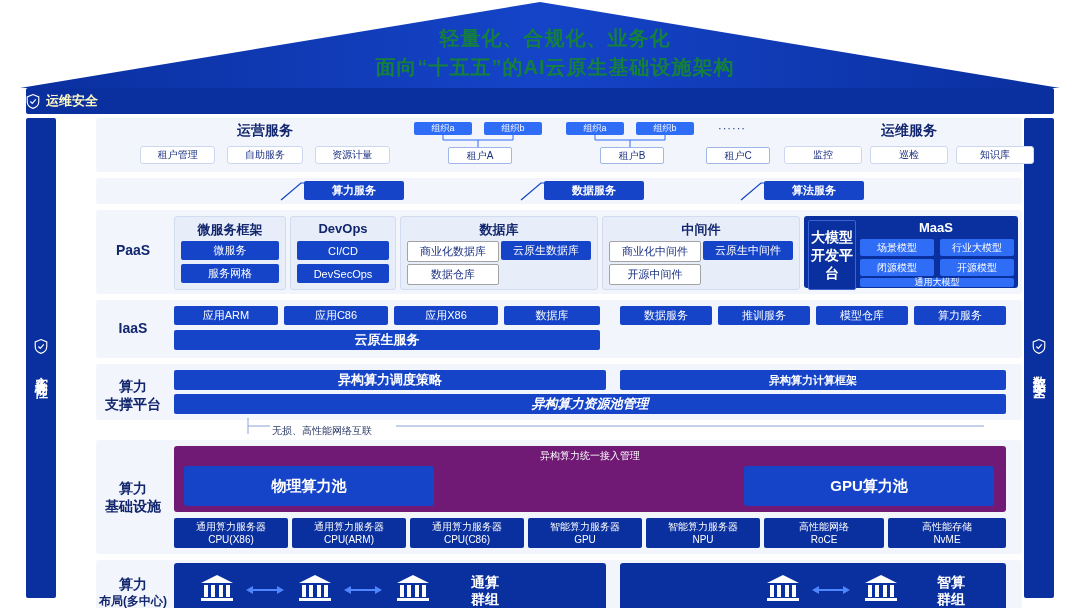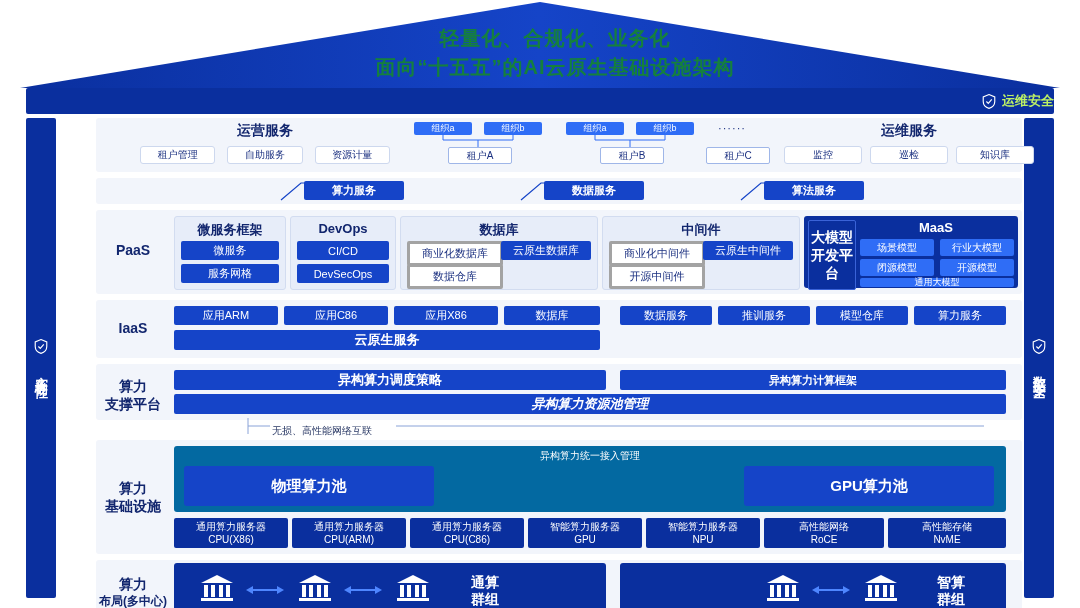--- a/index.html
+++ b/index.html
@@ -7,21 +7,21 @@
   .stage{position:relative;width:1080px;height:608px;background:#ffffff;}
 
   
   .roof{position:absolute;left:0;top:0;width:1080px;height:88px;}
   .roof svg{display:block;}
   .roof-text{position:absolute;left:0;top:24px;width:1080px;text-align:center;color:#15803d;font-weight:bold;line-height:1.45;padding-left:15px;}
   .roof-text .l1{font-size:20px;letter-spacing:1px;}
   .roof-text .l2{font-size:20px;letter-spacing:1px;}
 
   
-  .secbar{position:absolute;left:26px;top:88px;width:1028px;height:26px;background:#0a2f9e;border-radius:2px;display:flex;align-items:center;justify-content:flex-end;gap:6px;color:#bef264;font-size:13px;font-weight:bold;}
+  .secbar{position:absolute;left:26px;top:88px;width:1028px;height:26px;background:#0a2f9e;border-radius:2px;display:flex;align-items:center;justify-content:flex-start;gap:6px;color:#fef9c3;font-size:13px;font-weight:bold;}
   .shield{display:inline-block;width:14px;height:15px;}
 
   
   .pillar{position:absolute;top:118px;width:30px;height:480px;background:#0a2f9e;border-radius:2px;color:#fff;display:flex;flex-direction:column;align-items:center;justify-content:center;gap:8px;}
   .pillar.left{left:26px;}
   .pillar.right{left:1024px;}
   .pillar .ptxt{writing-mode:vertical-rl;text-orientation:upright;font-size:13px;font-weight:bold;letter-spacing:3px;}
 
   
   .body-wrap{position:absolute;left:60px;top:118px;width:962px;height:480px;}
@@ -50,21 +50,21 @@
   .svc-arrow{position:absolute;top:3px;height:19px;background:#1544c8;color:#fff;font-size:11px;font-weight:bold;display:flex;align-items:center;justify-content:center;border-radius:2px;}
 
   
   .layer-label{position:absolute;font-size:14px;font-weight:bold;color:#12266e;text-align:center;line-height:1.25;}
 
   
   .r3{left:36px;top:92px;width:926px;height:84px;}
   .grp{position:absolute;background:#e7edf9;border:1px solid #d2dcf0;border-radius:3px;}
   .grp-head{font-size:13px;font-weight:bold;color:#12266e;text-align:center;padding-top:4px;}
   .bluebtn{background:#1544c8;color:#fff;font-size:11px;border-radius:2px;display:flex;align-items:center;justify-content:center;height:19px;}
-  .whitebtn{background:#fff;border:3px solid #a3a3a3;color:#1b3080;font-size:11px;border-radius:2px;display:flex;align-items:center;justify-content:center;height:19px;}
+  .whitebtn{background:#fff;border:1px solid #a3a3a3;color:#1b3080;font-size:11px;border-radius:2px;display:flex;align-items:center;justify-content:center;height:19px;}
 
   
   .maas{position:absolute;background:#0a2f9e;border-radius:3px;color:#fff;}
   .maas-left{position:absolute;left:4px;top:4px;width:46px;height:68px;background:#0a2f9e;color:#fff;font-size:14px;font-weight:bold;display:flex;align-items:center;justify-content:center;text-align:center;line-height:1.3;border:1px solid #3a63d8;border-radius:2px;}
   .maas-cell{position:absolute;height:17px;background:#2f6df6;color:#fff;font-size:10px;border-radius:2px;display:flex;align-items:center;justify-content:center;}
 
   
   .r4{left:36px;top:182px;width:926px;height:58px;}
 
   
@@ -260,21 +260,21 @@
       <path d="M2 8 H24" stroke="#8aa3d8" stroke-width="1" fill="none"></path>
       <path d="M150 8 H738" stroke="#8aa3d8" stroke-width="1" fill="none"></path>
     </svg>
 
     <div class="panel r6">
       <div class="layer-label" style="left:4px;top:40px;width:66px;">
         <div>算力</div>
         <div>基础设施</div>
       </div>
 
-      <div style="position:absolute;left:78px;top:6px;width:832px;height:66px;background:#0369a1;border-radius:3px;">
+      <div style="position:absolute;left:78px;top:6px;width:832px;height:66px;background:#701a75;border-radius:3px;">
         <div style="position:absolute;left:6px;top:3px;width:820px;height:14px;color:#fff;font-size:10px;display:flex;align-items:center;justify-content:center;">异构算力统一接入管理</div>
         <div class="pool" style="left:10px;top:20px;width:250px;">物理算力池</div>
         <div class="pool" style="left:570px;top:20px;width:250px;">GPU算力池</div>
       </div>
 
       <div class="srv" style="left:78px;top:78px;width:114px;">
         <span>通用算力服务器</span>
         <span>CPU(X86)</span>
       </div>
       <div class="srv" style="left:196px;top:78px;width:114px;">

